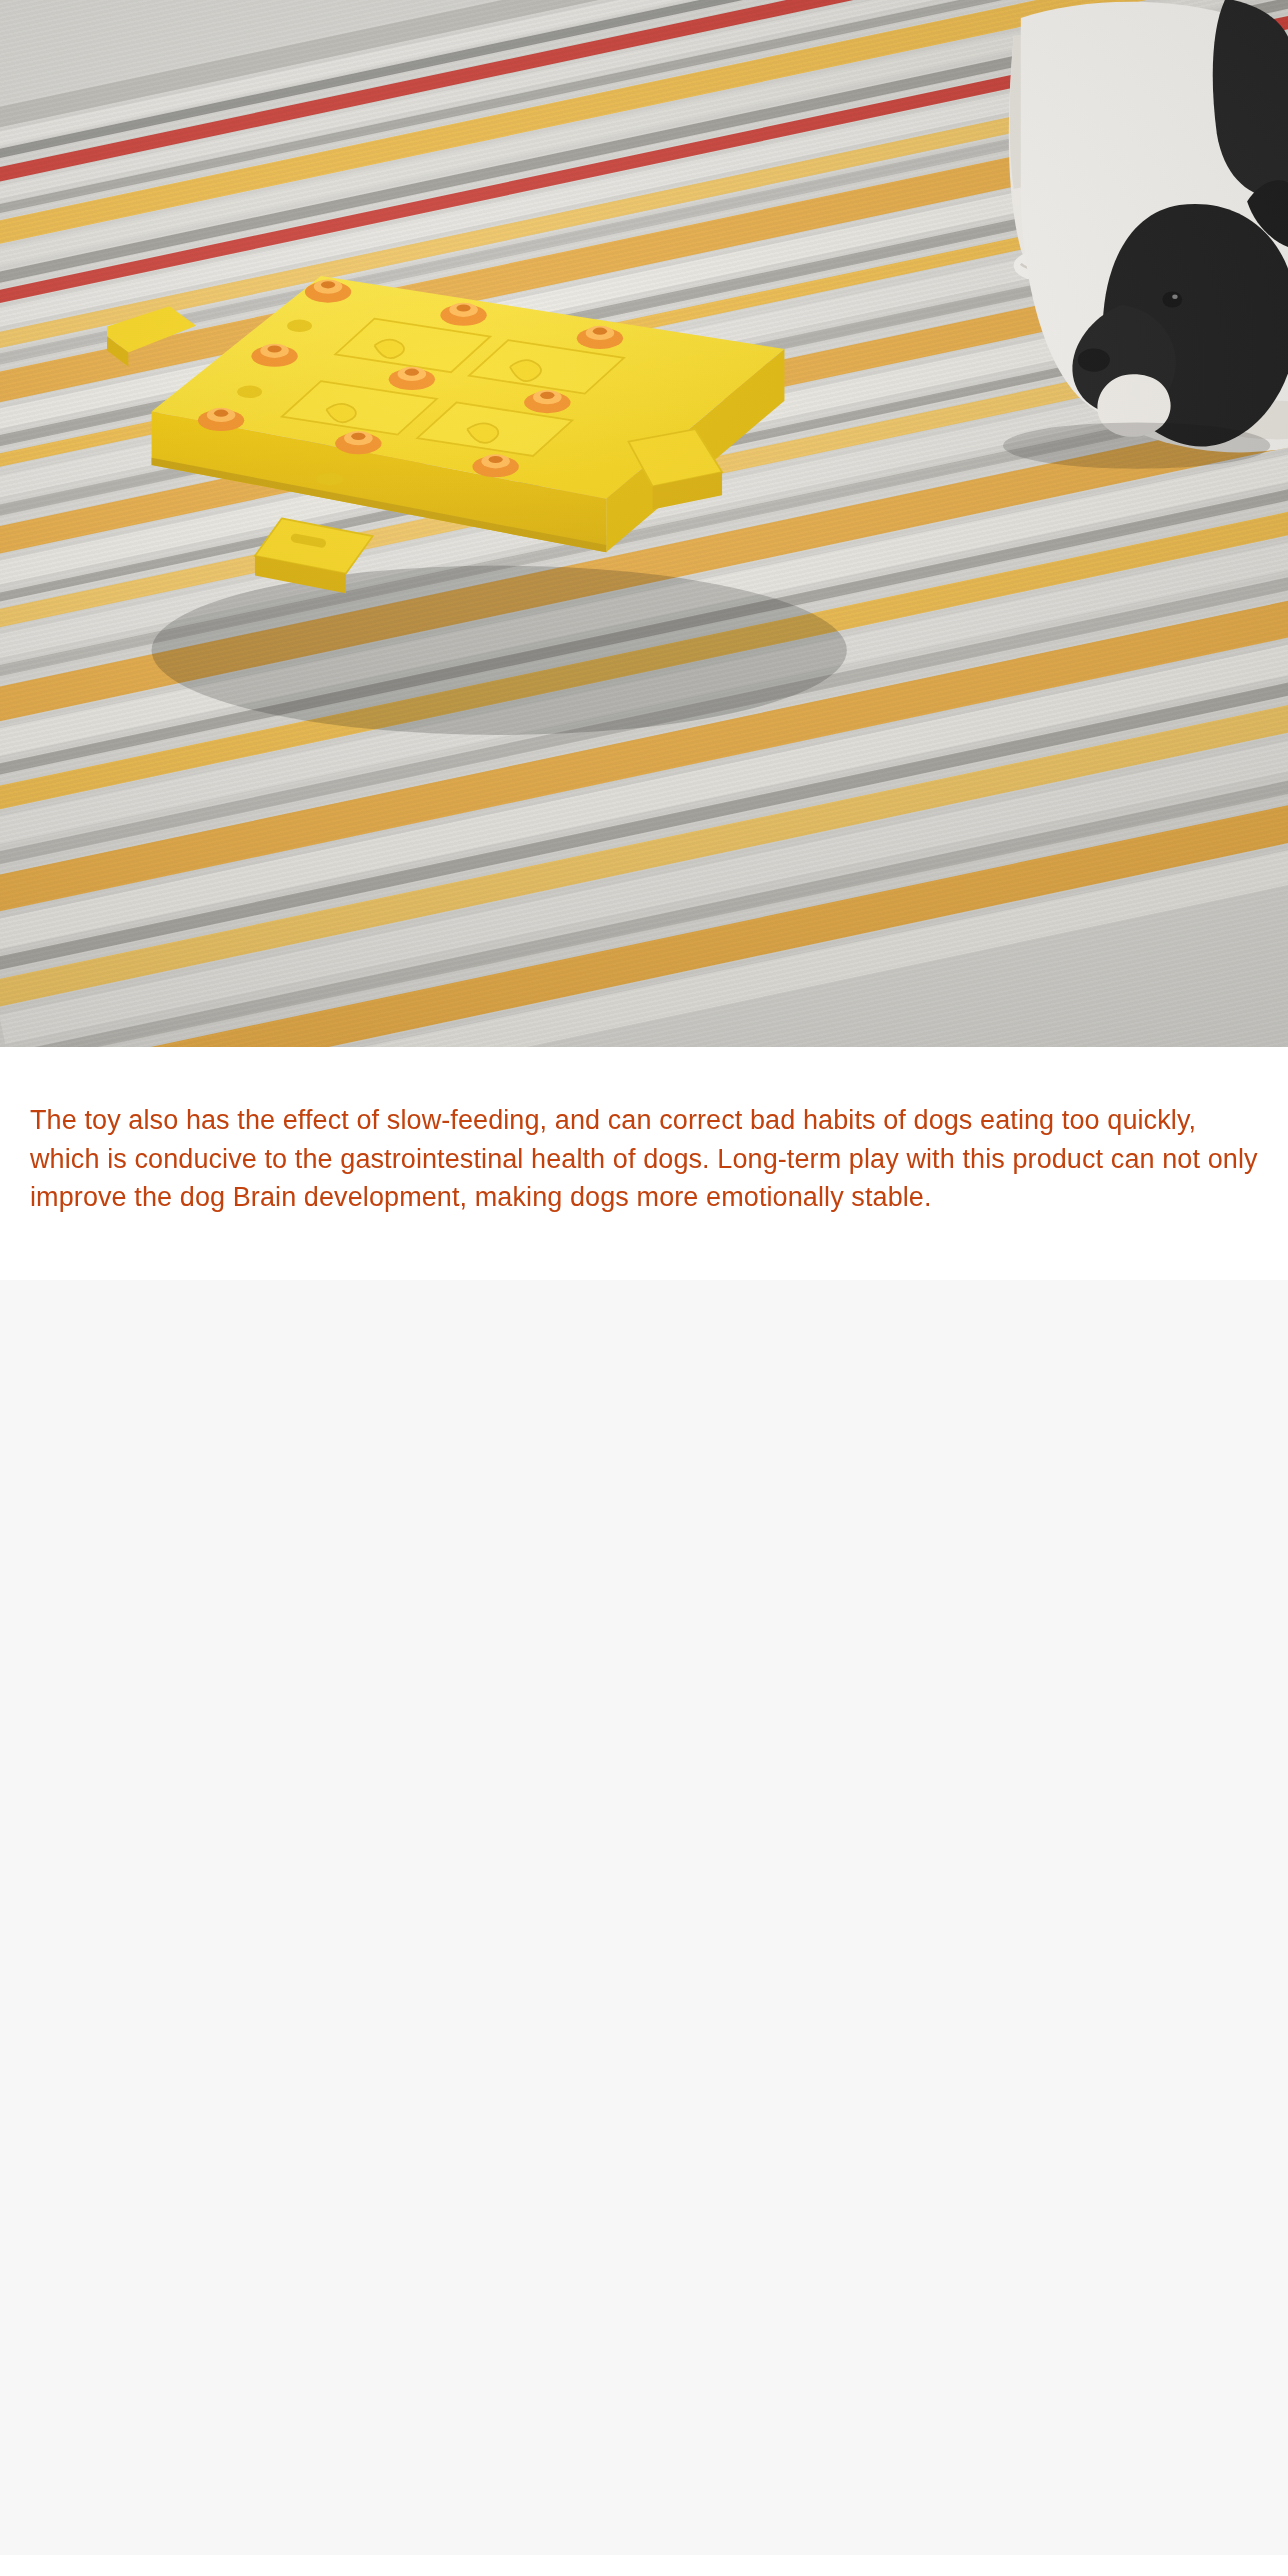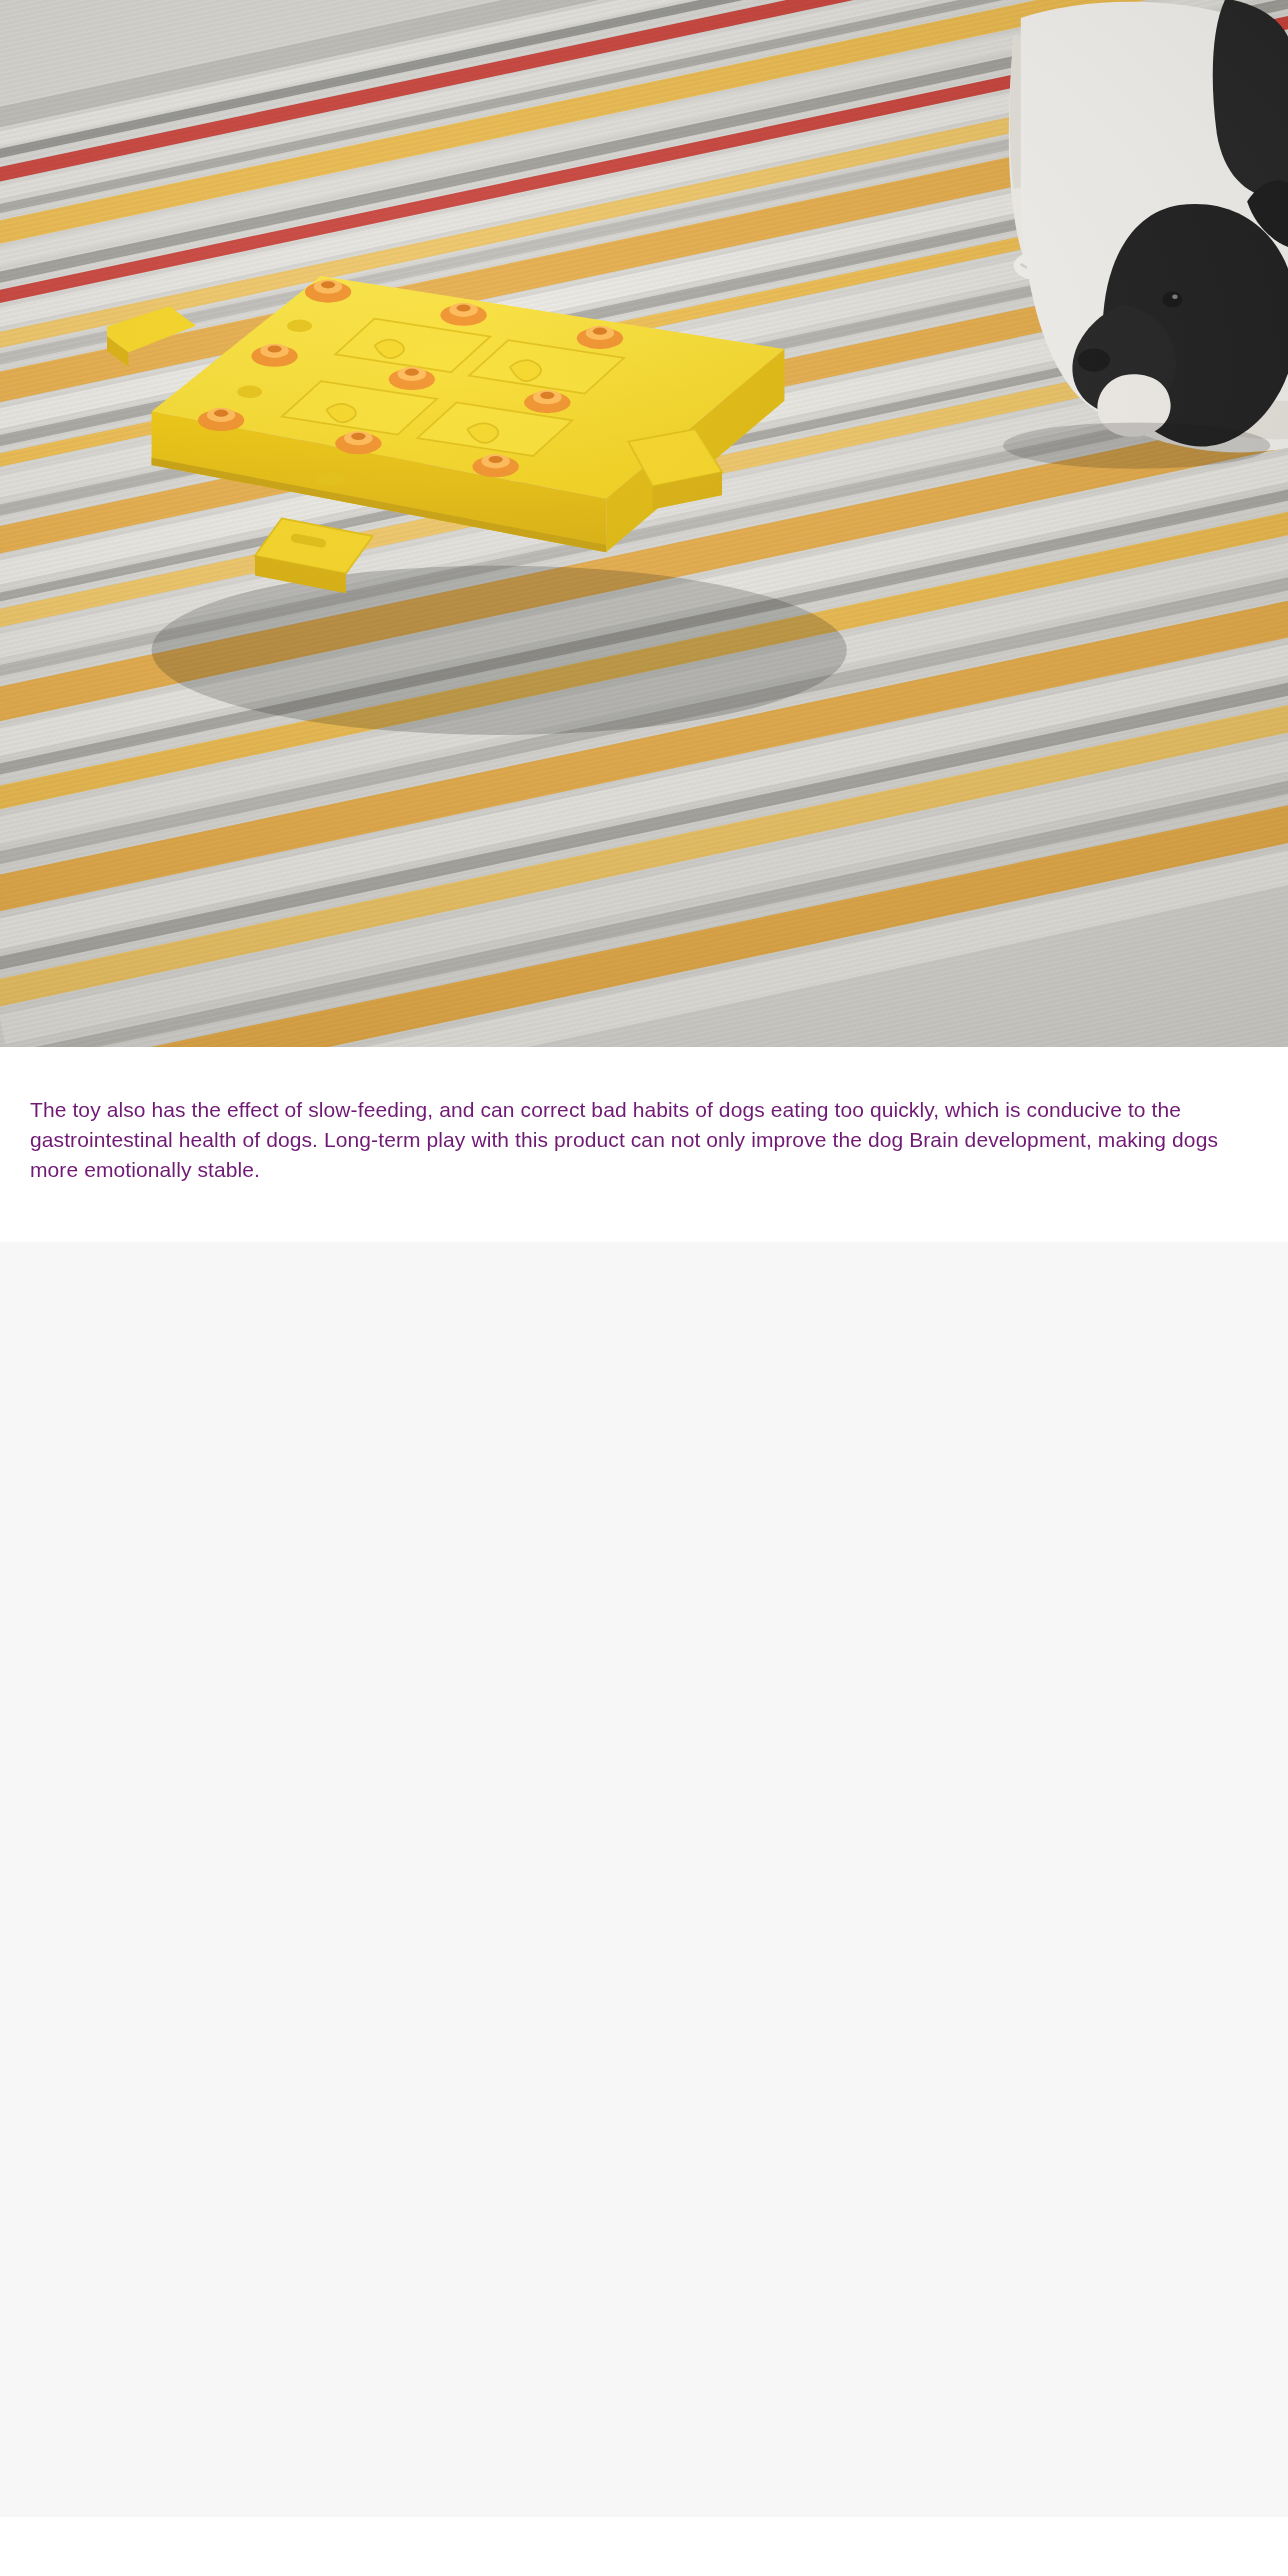--- a/index.html
+++ b/index.html
@@ -51,23 +51,23 @@
 
   
   .toy-wrap { position:absolute; left: 107px; top: 267px; width: 829px; height: 517px; }
 
   
   .text-section {
     background: #ffffff;
     padding: 27px 30px 36px 30px;
   }
   .body-copy {
-    font-size: 21px;
+    font-size: 27px;
     line-height: 1.43;
-    color: #701a75;
+    color: #c2410c;
     letter-spacing: 0.1px;
   }
 
   
   .dim-section {
     position: relative;
     background: #f7f7f7;
     height: 1275px;
     overflow: hidden;
   }

